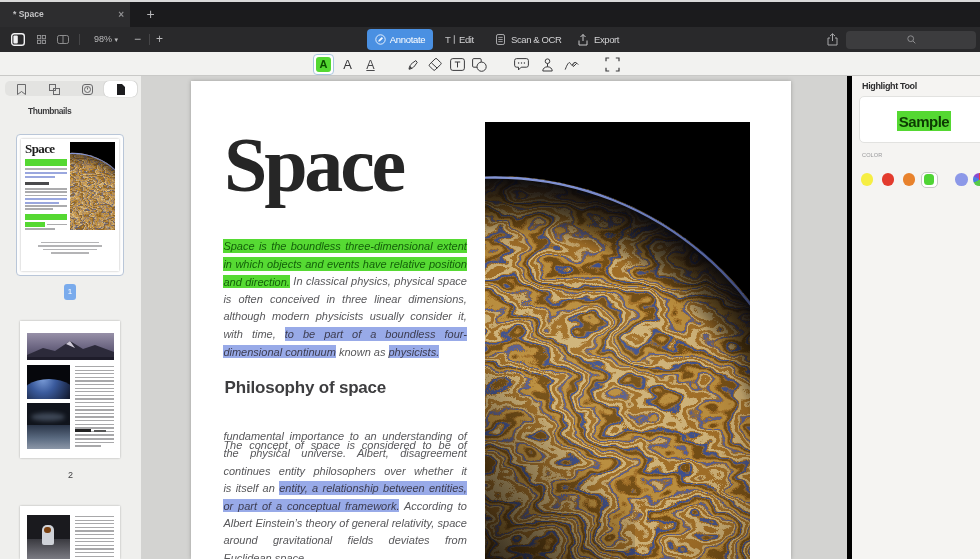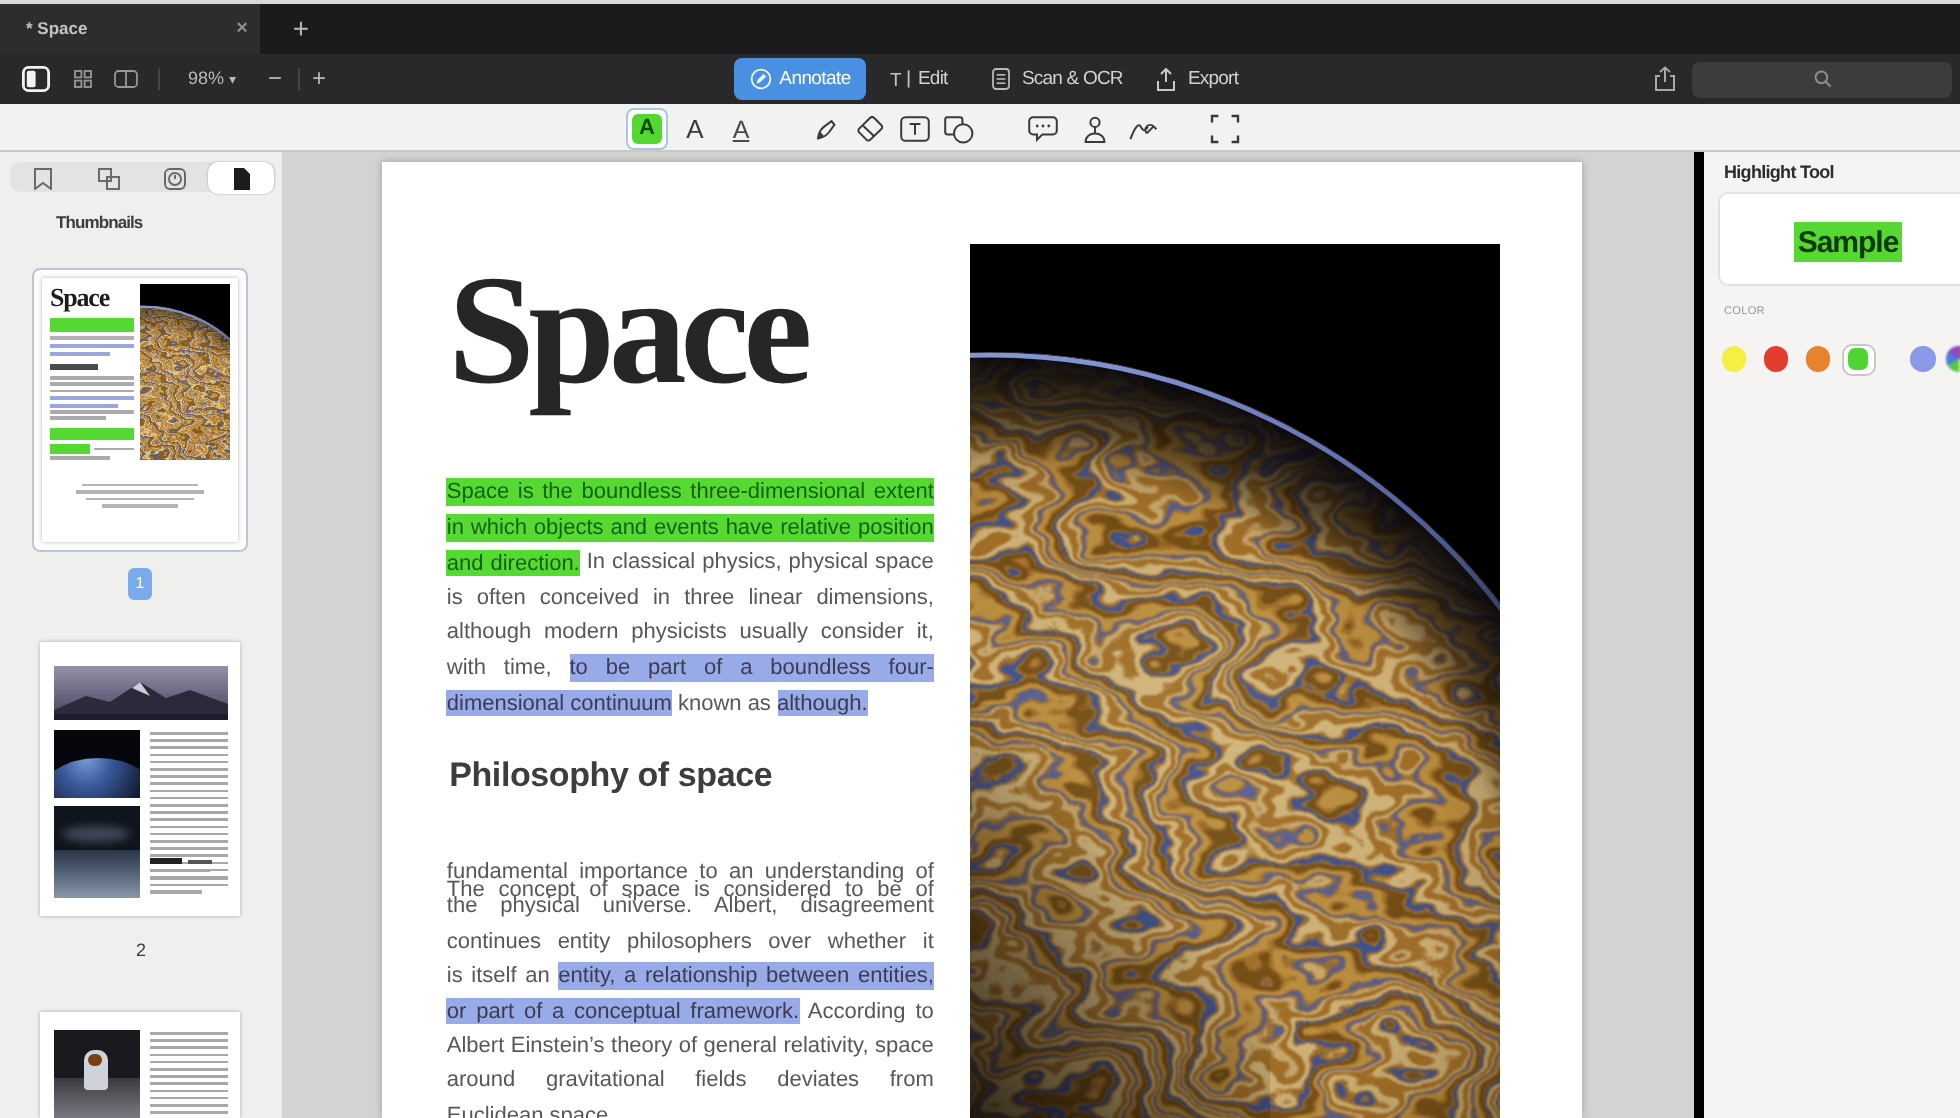--- a/index.html
+++ b/index.html
@@ -42,21 +42,21 @@
 
 .minipage { position:absolute; background:#fff; box-shadow:0 0 2px rgba(0,0,0,0.28); }
 
 #badge1 { left:64px; top:208px; width:12px; height:16px; background:#7aabec; border-radius:3px; color:#fff; font-size:8px; text-align:center; line-height:16px; }
 #pagenum2 { left:0; top:394px; width:141px; text-align:center; font-size:9px; color:#3e3e40; }
 
 
 #canvas { left:141px; top:76px; width:699px; height:483px; background:#d3d3d1; overflow:hidden; }
 #page { left:50px; top:5px; width:600px; height:478px; background:#fff; box-shadow:0 0 4px rgba(0,0,0,.25); }
 #ptitle { left:33px; top:44.7px; font-family:"Liberation Serif", serif; font-weight:700; font-size:78px; line-height:78px; letter-spacing:-3.2px; color:#262626; }
-.pline { position:absolute; left:32.4px; width:243.5px; height:17.5px; line-height:17.5px; font-size:11px; color:#57575a; text-align:justify; text-align-last:justify; white-space:nowrap; }
+.pline { position:absolute; left:32.4px; width:243.5px; height:17.5px; line-height:17.5px; font-size:11px; color:#57575a; text-align:justify; text-align-last:justify; white-space:nowrap;font-style:italic; }
 .pline.last { text-align-last:left; }
 .hlg { background:#56da33; color:#14610a; padding:0.8px 0; }
 .hlb { background:#98aae8; color:#3c3c50; padding:0.8px 0; }
 #pheading { left:33.6px; top:297px; font-size:17px; font-weight:700; color:#3d3d3f; letter-spacing:-0.2px; }
 
 #planet { left:294px; top:41px; width:265px; height:437px; background:#000; }
 
 
 #rightpanel { left:847px; top:76px; width:140px; height:483px; background:#f5f4f2; border-left:5px solid #000000; }
 #hltitle { left:10px; top:5px; font-size:9px; font-weight:700; color:#2c2c2e; letter-spacing:-0.35px; }
@@ -319,21 +319,21 @@
 
 <div class="abs" id="canvas">
   <div class="abs" id="page">
     <div class="abs" id="ptitle">Space</div>
     <div class="pline" style="top:157.2px;"><span class="hlg">Space is the boundless three-dimensional extent</span></div>
     <div class="pline" style="top:174.75px;"><span class="hlg">in which objects and events have relative position</span></div>
     <div class="pline" style="top:192.3px;"><span class="hlg">and direction.</span> In classical physics, physical space</div>
     <div class="pline" style="top:209.85px;">is often conceived in three linear dimensions,</div>
     <div class="pline" style="top:227.4px;">although modern physicists usually consider it,</div>
     <div class="pline" style="top:244.95px;">with time, <span class="hlb">to be part of a boundless four-</span></div>
-    <div class="pline last" style="top:262.5px;"><span class="hlb">dimensional continuum</span> known as <span class="hlb">although.</span></div>
+    <div class="pline last" style="top:262.5px;"><span class="hlb">dimensional continuum</span> known as <span class="hlb">physicists.</span></div>
     <div class="abs" id="pheading">Philosophy of space</div>
     <div class="pline" style="top:329.6px;margin-top:26px;">The concept of space is considered to be of</div>
     <div class="pline" style="top:347px;">fundamental importance to an understanding of</div>
     <div class="pline" style="top:364.4px;">the physical universe. Albert, disagreement</div>
     <div class="pline" style="top:381.8px;">continues entity philosophers over whether it</div>
     <div class="pline" style="top:399.2px;">is itself an <span class="hlb">entity, a relationship between entities,</span></div>
     <div class="pline" style="top:416.6px;"><span class="hlb">or part of a conceptual framework.</span> According to</div>
     <div class="pline" style="top:434px;">Albert Einstein’s theory of general relativity, space</div>
     <div class="pline" style="top:451.4px;">around gravitational fields deviates from</div>
     <div class="pline last" style="top:468.8px;">Euclidean space.</div>

